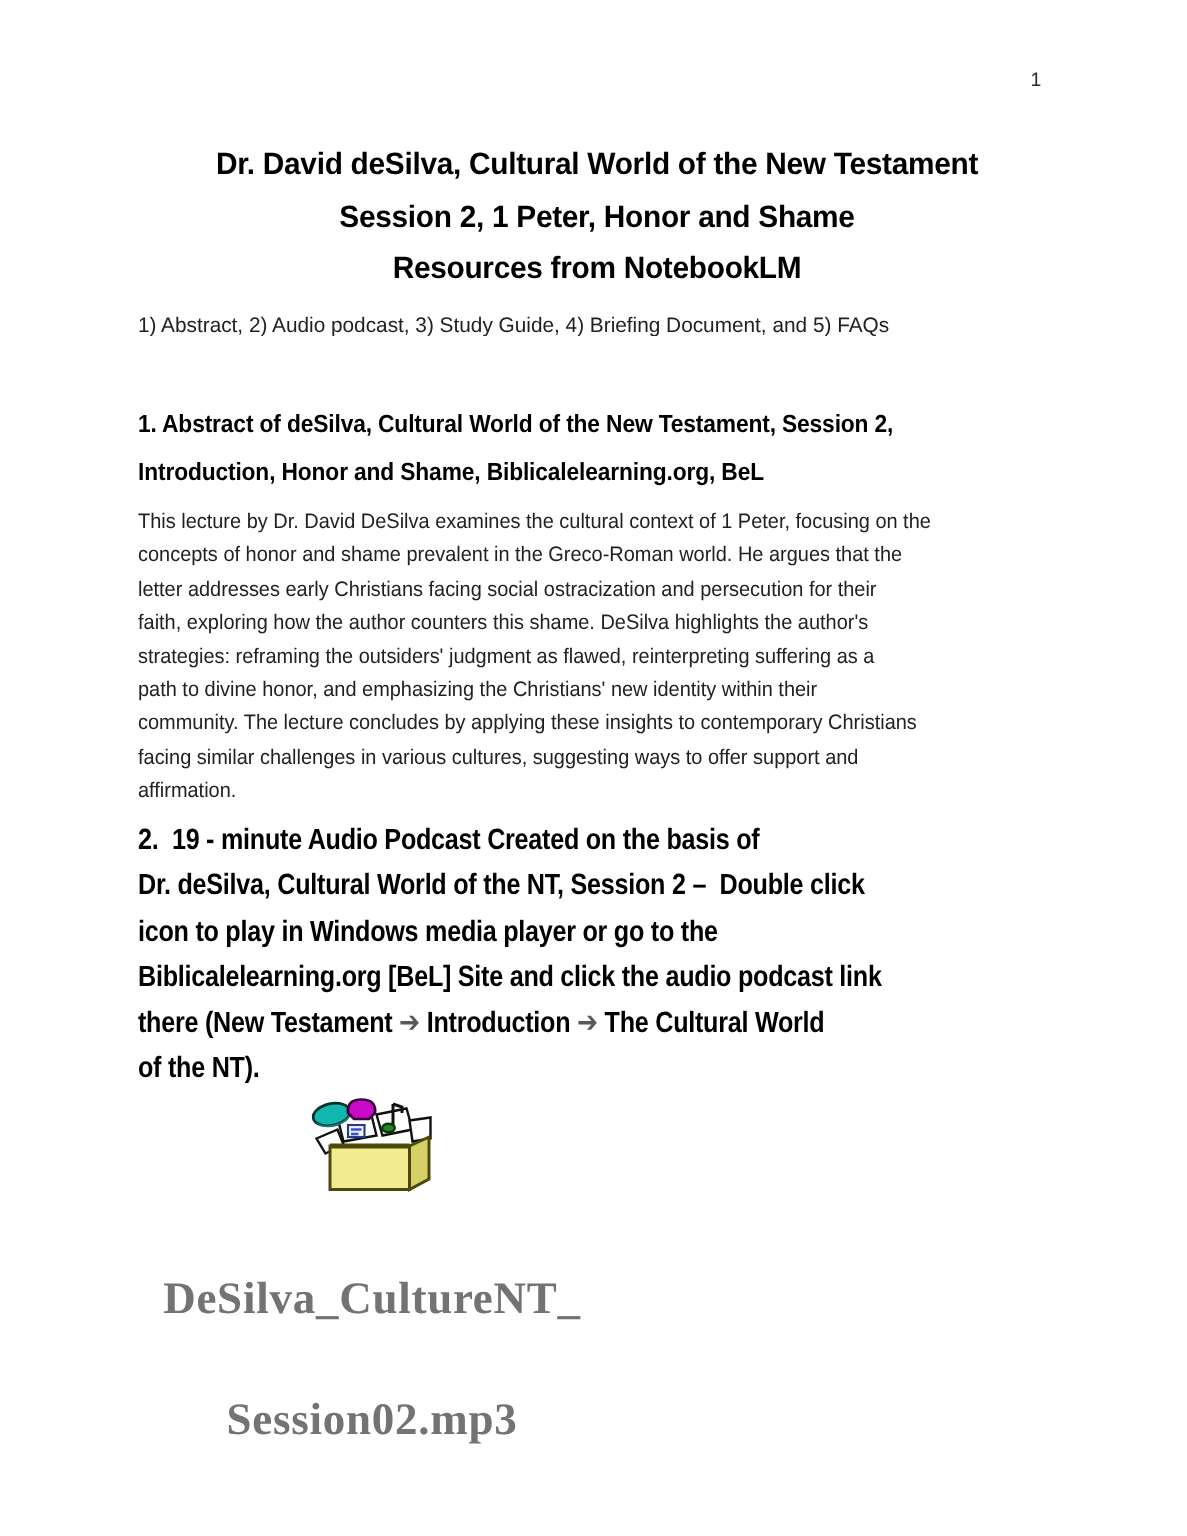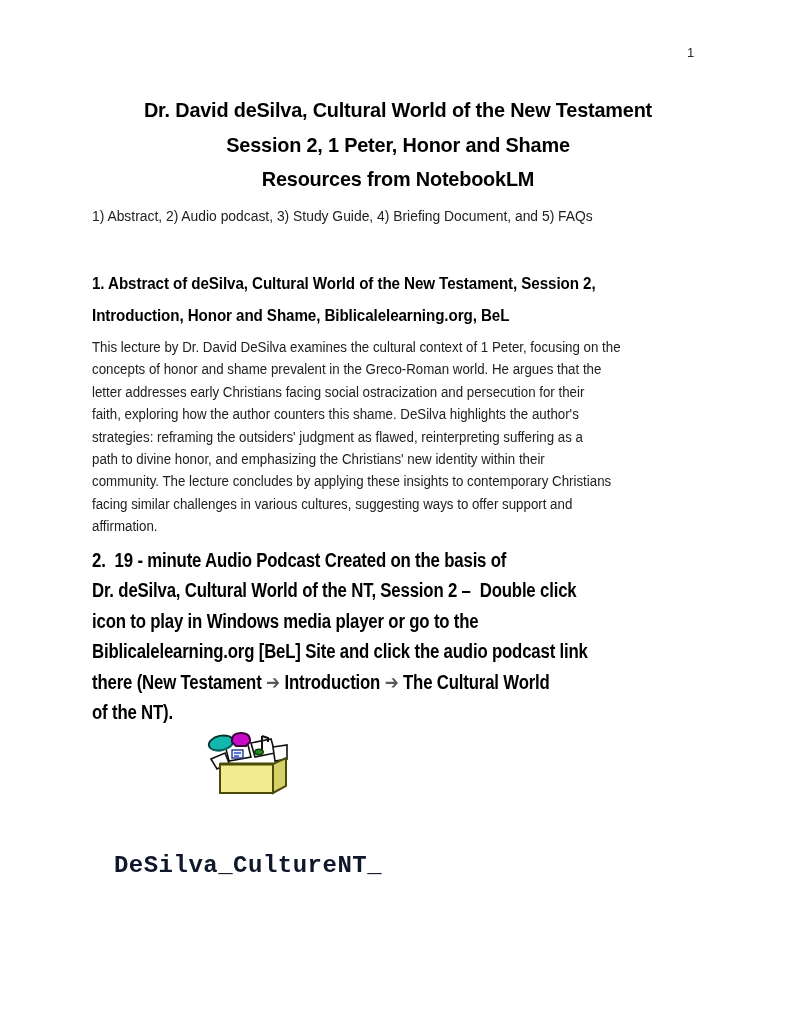--- a/index.html
+++ b/index.html
@@ -90,26 +90,26 @@
     position: absolute;
     top: 731px;
     left: 0;
     width: 312px;
     text-align: center;
     cursor: pointer;
   }
   .attachment svg { display: block; margin: 0 auto; }
   .file-label {
     margin-top: 3px;
-    font-family: Liberation Mono, monospace;
+    font-family: Liberation Serif, serif;
     font-weight: bold;
-    font-size: 24px;
+    font-size: 30px;
     line-height: 27px;
     letter-spacing: 0.5px;
-    color: #0f172a;
+    color: #737373;
     white-space: pre;
   }
 </style>
 </head>
 <body>
 
 <div class="page">
 
   <div class="page-number">1</div>
 
@@ -171,17 +171,18 @@
         <line x1="28.5" y1="2.5" x2="28.5" y2="10" stroke="#111111" stroke-width="1"></line>
         <path d="M28.5,2.5 L31.5,3.5 L31.5,5.5" fill="none" stroke="#111111" stroke-width="1"></path>
         <ellipse cx="27" cy="10.5" rx="2.1" ry="1.4" fill="#1f8a1f" stroke="#0c3a0c" stroke-width="0.8"></ellipse>
 
         <polygon points="7.5,16.5 34,16.5 34,31 7.5,31" fill="#f1ec8f" stroke="#4c4a08" stroke-width="1"></polygon>
         <polygon points="34,16.5 40.5,13.5 40.5,27.5 34,31" fill="#d6d069" stroke="#4c4a08" stroke-width="1"></polygon>
         <line x1="7.5" y1="16.5" x2="34" y2="16.5" stroke="#4c4a08" stroke-width="1.6"></line>
       </svg>
       <div class="file-label">
         <div class="line">DeSilva_CultureNT_</div>
+        <div class="line">Session02.mp3</div>
       </div>
     </div>
 
   </div>
 </div>
 
 </body></html>

